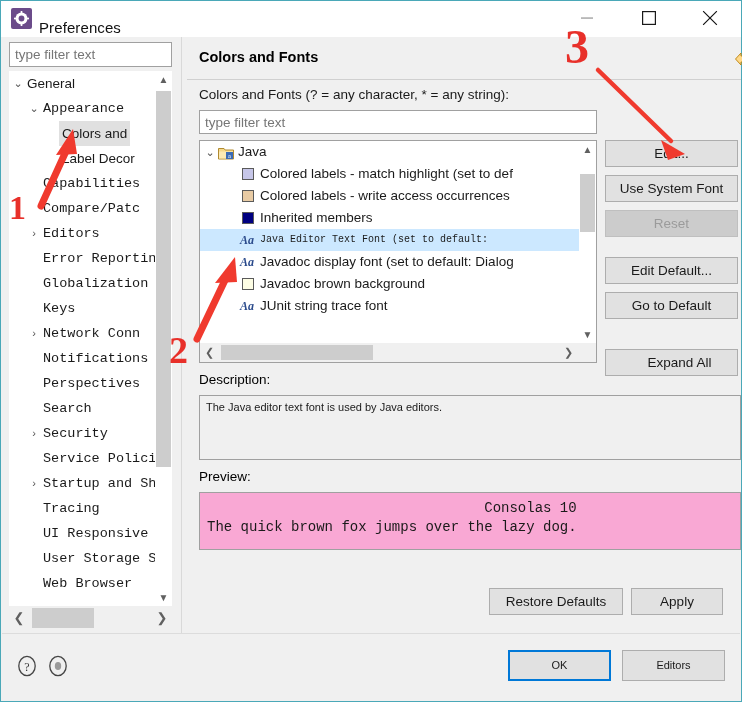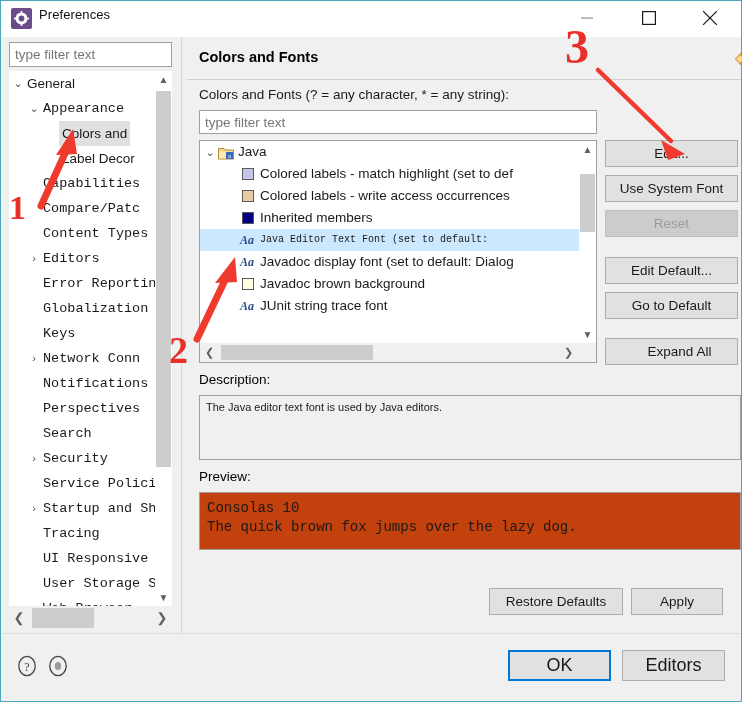--- a/index.html
+++ b/index.html
@@ -43,22 +43,22 @@
     background: #6b4b8a;
     border-radius: 2px;
   }
   .title-icon .gear {
     position: absolute;
     left: 3px; top: 3px;
     width: 15px; height: 15px;
   }
   .title-text {
     position: absolute;
-    left: 38px; top: 6px;
-    font-size: 13px;
+    left: 38px; top: 18px;
+    font-size: 15px;
     color: #111111;
     letter-spacing: .1px;
   }
   .win-btn {
     position: absolute;
     top: 0;
     width: 46px; height: 34px;
     cursor: default;
   }
   .win-btn svg { position: absolute; left: 50%; top: 50%; transform: translate(-50%,-50%); }
@@ -346,22 +346,23 @@
   .prev-label {
     position: absolute;
     left: 12px; top: 432px;
     font-size: 13.5px;
   }
   .prev-box {
     position: absolute;
     left: 12px; top: 455px;
     width: 542px; height: 58px;
     border: 1px solid #a0a0a0;
-    background: #c2410c;
-    box-sizing: border-box;
+    background: #f9a8d4;
+    box-sizing: border-box;
+    text-align: right;
   }
   .prev-box .txt {
     position: absolute; left: 7px; top: 6px;
     font-family: "Liberation Mono", monospace;
     font-size: 14px;
     line-height: 19px;
     color: #1a1a1a;
     white-space: pre;
   }
 
@@ -395,21 +396,21 @@
     top: 21px;
     width: 22px; height: 22px;
   }
   .help-icon { left: 14px; }
   .cheat-icon { left: 45px; }
   .footer-btn {
     position: absolute;
     top: 16px;
     height: 31px;
     box-sizing: border-box;
-    font-size: 18px;
+    font-size: 11px;
     text-align: center;
     line-height: 29px;
     cursor: default;
   }
   #btn-ok {
     left: 506px; width: 103px;
     background: #e1e1e1;
     border: 2px solid #0078d7;
     color: #1a1a1a;
     line-height: 27px;
@@ -494,24 +495,20 @@
         <span class="twisty"></span>
         <span class="lbl">Label Decor</span>
       </div>
       <div class="tree-row d1">
         <span class="twisty"></span>
         <span class="lbl">Capabilities</span>
       </div>
       <div class="tree-row d1">
         <span class="twisty"></span>
         <span class="lbl">Compare/Patc</span>
-      </div>
-      <div class="tree-row d1">
-        <span class="twisty"></span>
-        <span class="lbl">Content Types</span>
       </div>
       <div class="tree-row d1">
         <span class="twisty">›</span>
         <span class="lbl">Editors</span>
       </div>
       <div class="tree-row d1">
         <span class="twisty"></span>
         <span class="lbl">Error Reportin</span>
       </div>
       <div class="tree-row d1">
@@ -655,21 +652,21 @@
         <div class="arrow right">❯</div>
       </div>
     </div>
 
     <div class="side-buttons" id="side-buttons">
         <div class="sbtn" style="top: 0px;">Edit...</div>
         <div class="sbtn" style="top: 35px;">Use System Font</div>
         <div class="sbtn disabled" style="top: 70px;">Reset</div>
         <div class="sbtn" style="top: 117px;">Edit Default...</div>
         <div class="sbtn" style="top: 152px;">Go to Default</div>
-        <div class="sbtn" style="top: 198px; padding-left: 16px;">Expand All</div>
+        <div class="sbtn" style="top: 209px; padding-left: 16px;">Expand All</div>
       </div>
 
     <div class="desc-label">Description:</div>
     <div class="desc-box">
       <span class="txt">The Java editor text font is used by Java editors.</span>
     </div>
 
     <div class="prev-label">Preview:</div>
     <div class="prev-box">
       <div class="txt"><span>Consolas 10</span>

